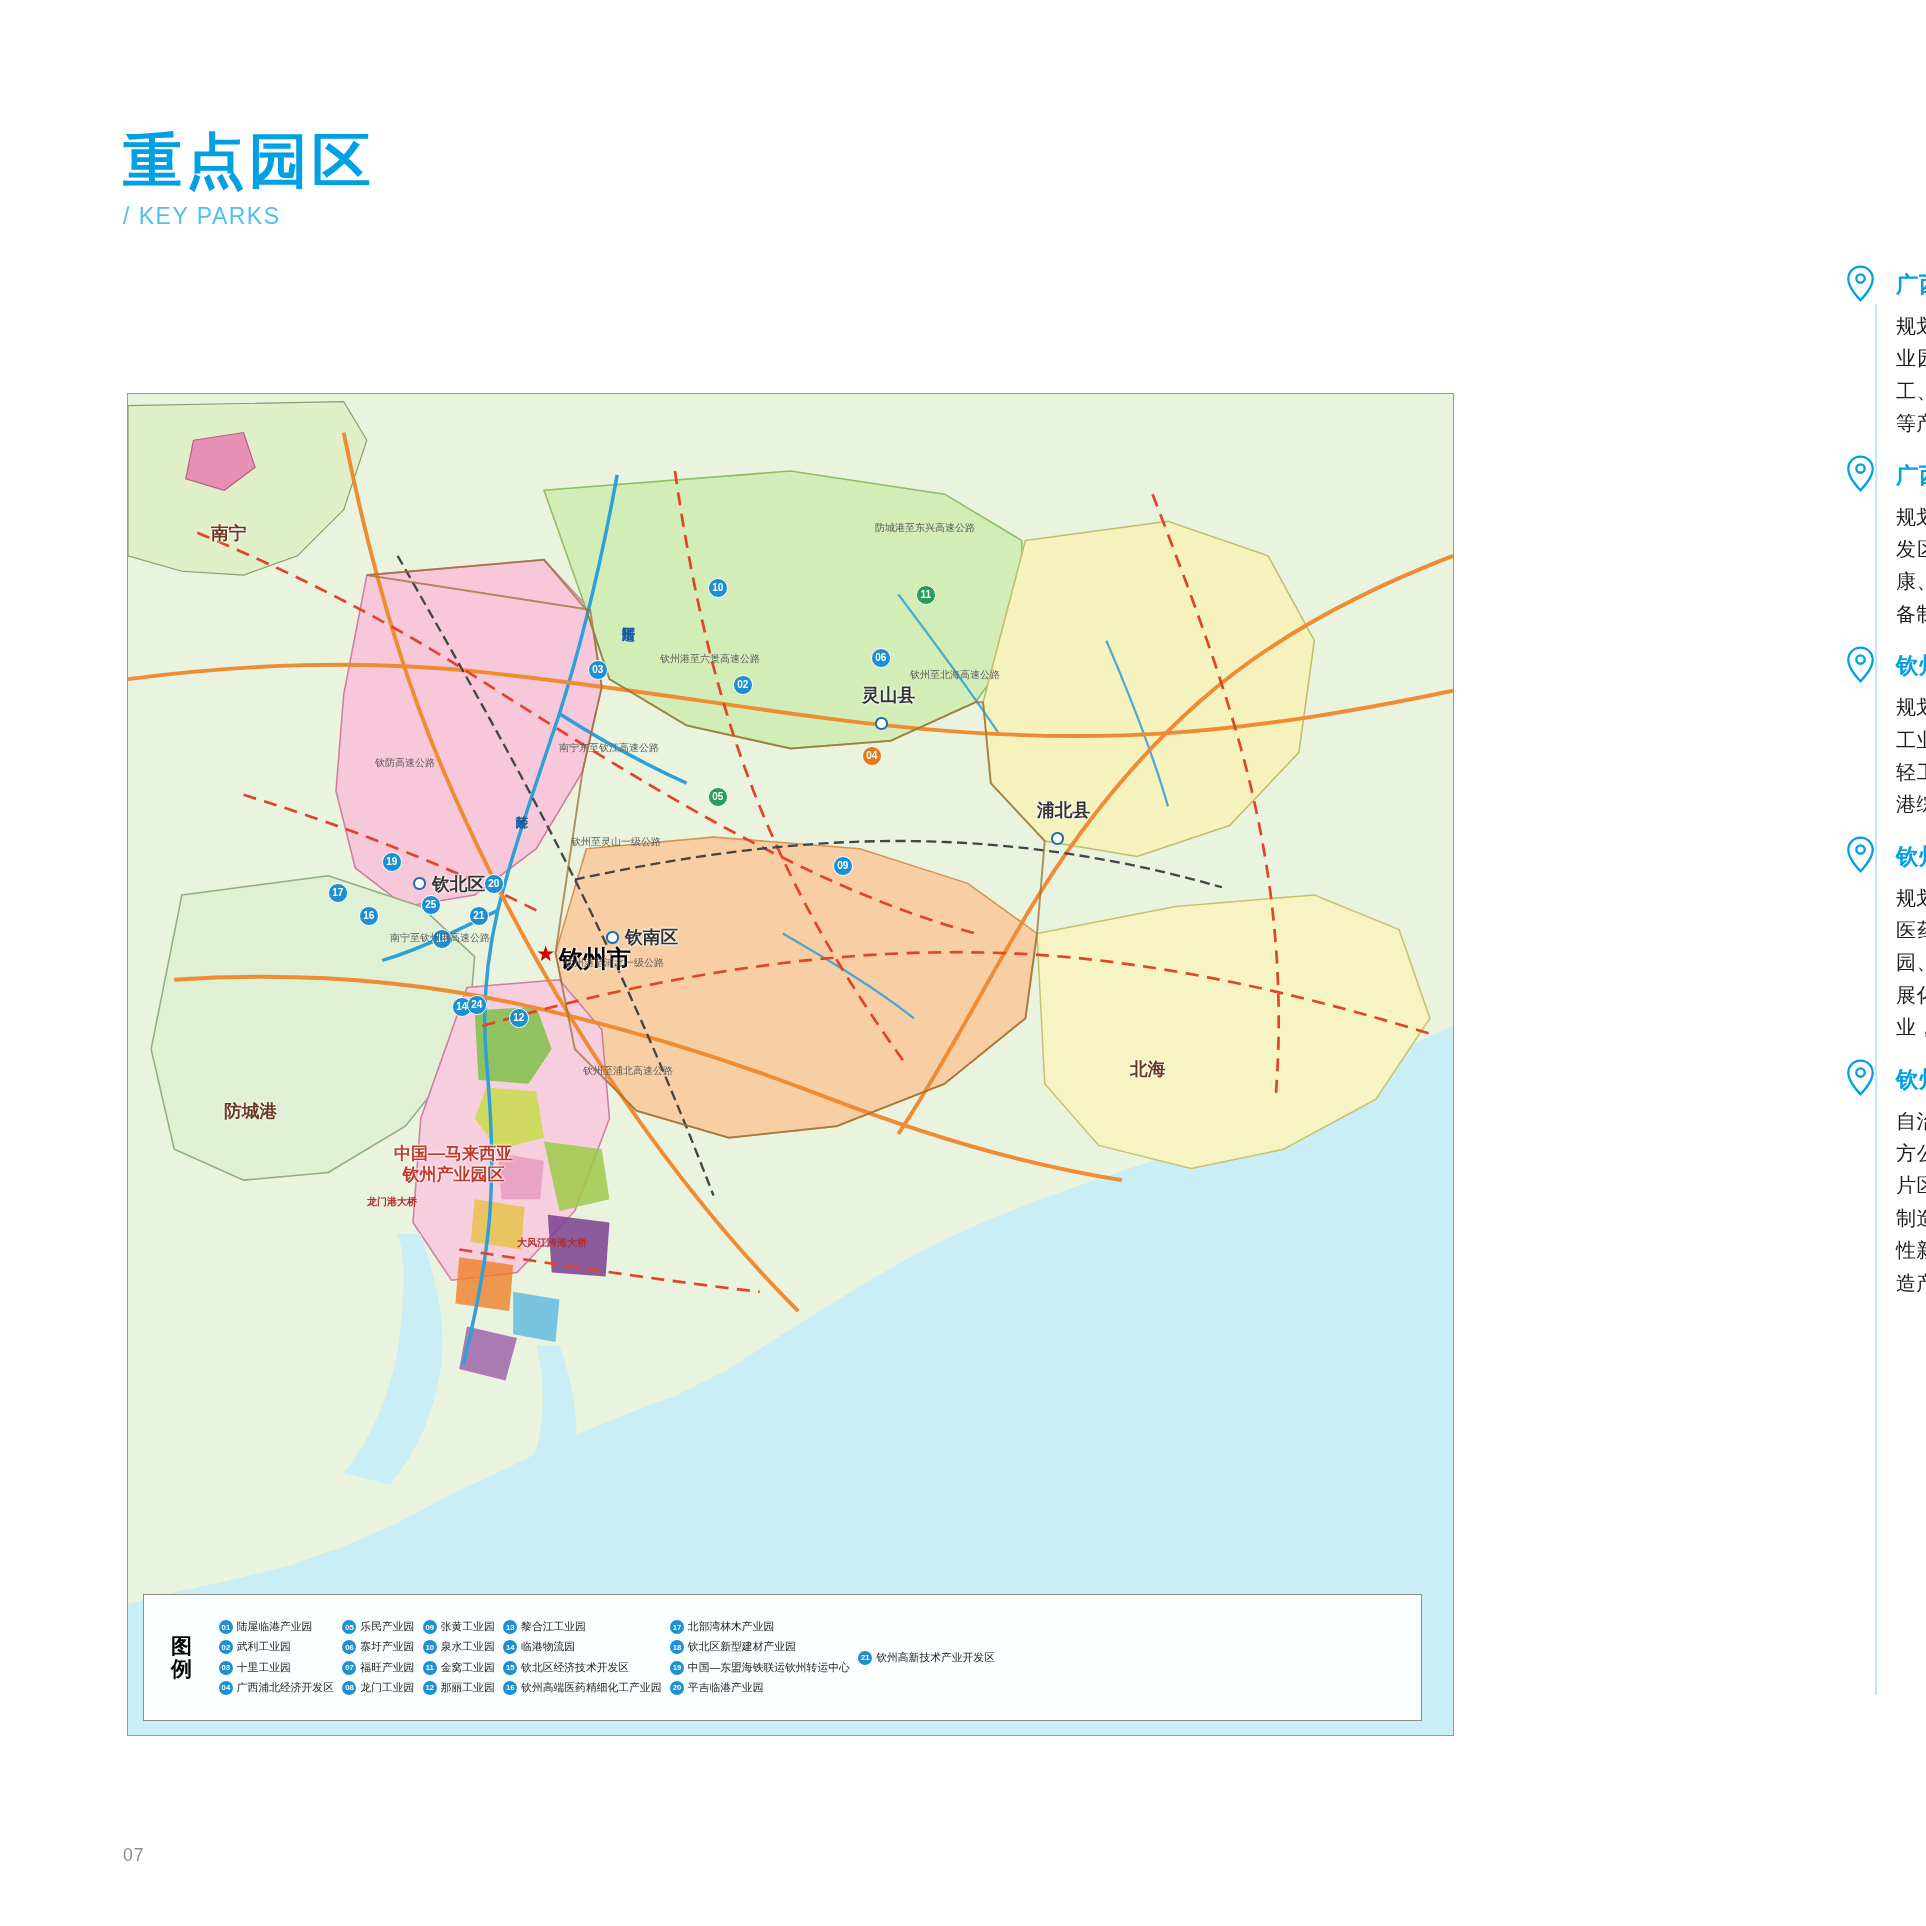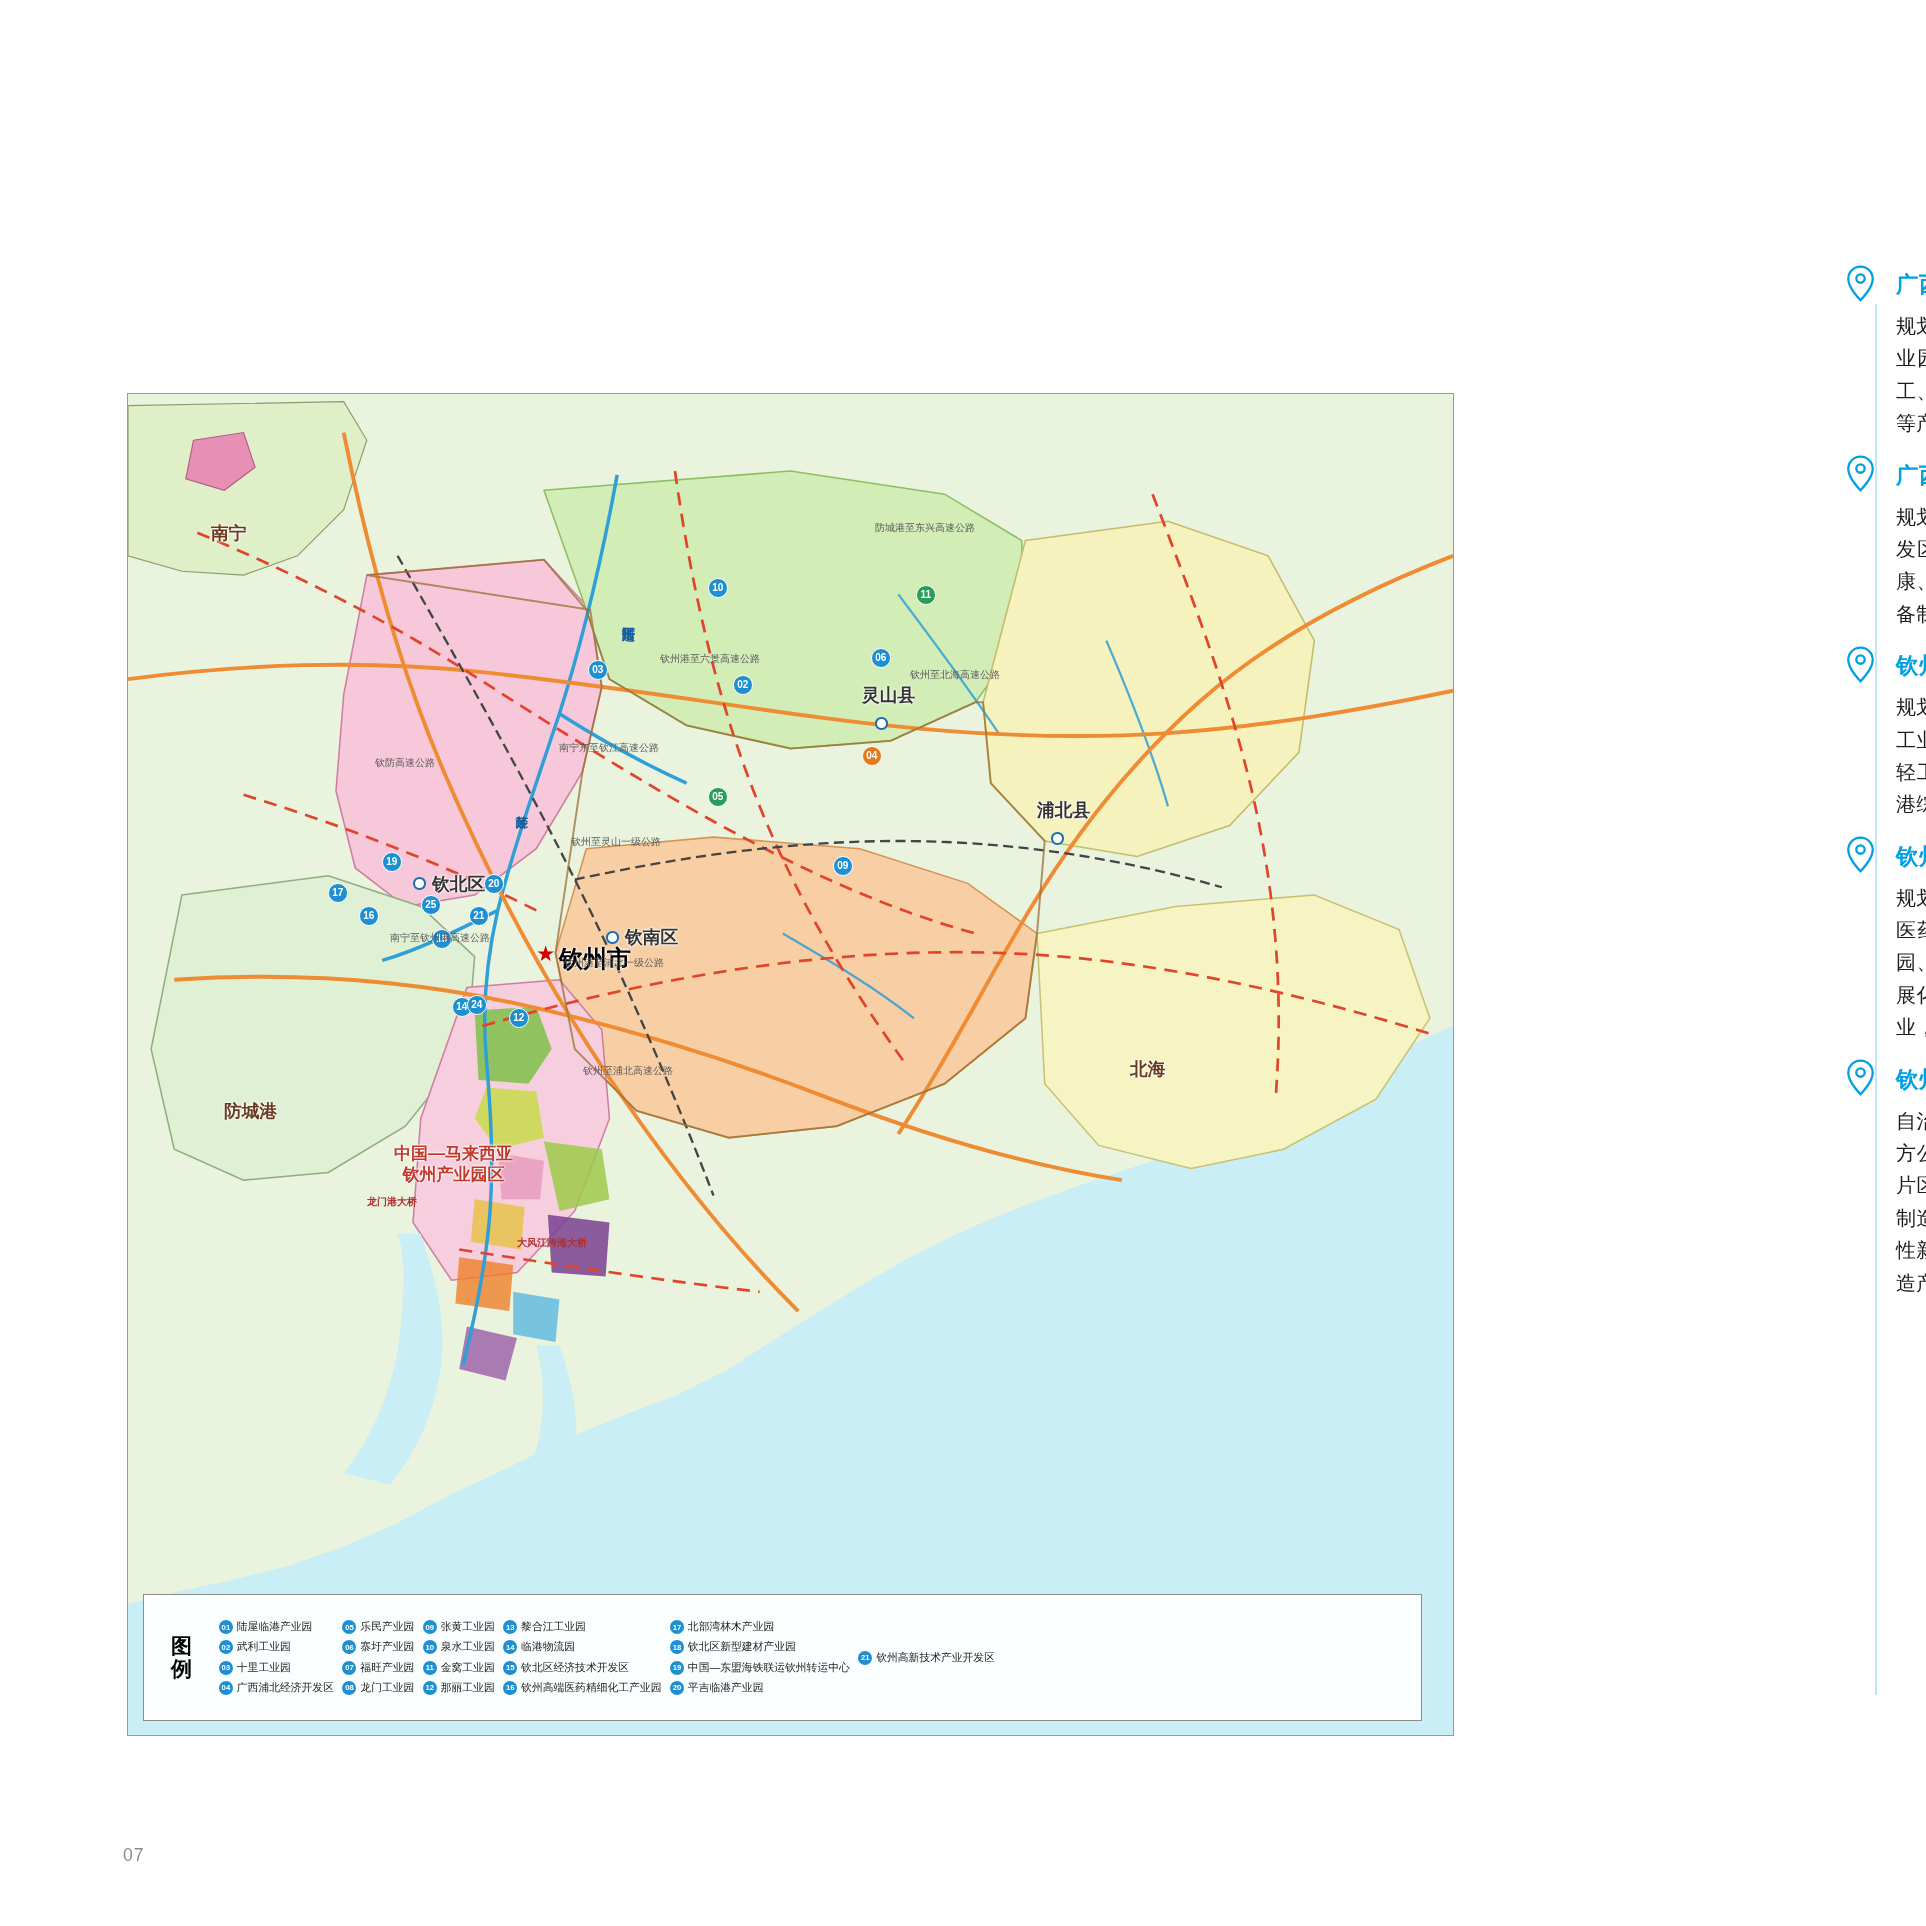--- a/index.html
+++ b/index.html
@@ -95,20 +95,24 @@
 
   
   .pg{position:absolute;font-size:17.7px;color:#8b8b8b;letter-spacing:0.8px;}
   .pg-l{left:123px;top:1845px;}
 </style>
 </head>
 <body>
 
 <div class="page">
 
+  <div class="title-block">
+    <div class="title-cn">重点园区</div>
+    <div class="title-en">/ KEY PARKS</div>
+  </div>
 
   <div class="map-frame">
 
     <svg class="map-svg" viewBox="0 0 3440 3480" preserveAspectRatio="none">
 
       <rect x="0" y="0" width="3440" height="3480" fill="#c9eef6"></rect>
 
       <path d="M0 0 L3440 0 L3440 1640 C3300 1700 3180 1760 3050 1830 C2900 1900 2760 1960 2600 2010 C2420 2070 2250 2130 2090 2210 C1950 2280 1830 2360 1700 2440 L1560 2530 L1420 2600 L1260 2660 L1120 2720 L980 2790 L830 2860 L700 2930 L560 2990 L420 3040 L260 3080 L120 3110 L0 3140 Z" fill="#e9f3de"></path>
 
       <path d="M0 30 L560 20 L620 120 L560 300 L440 420 L300 470 L140 460 L0 420 Z" fill="#dff0c8" stroke="#8f9b6e" stroke-width="3"></path>

